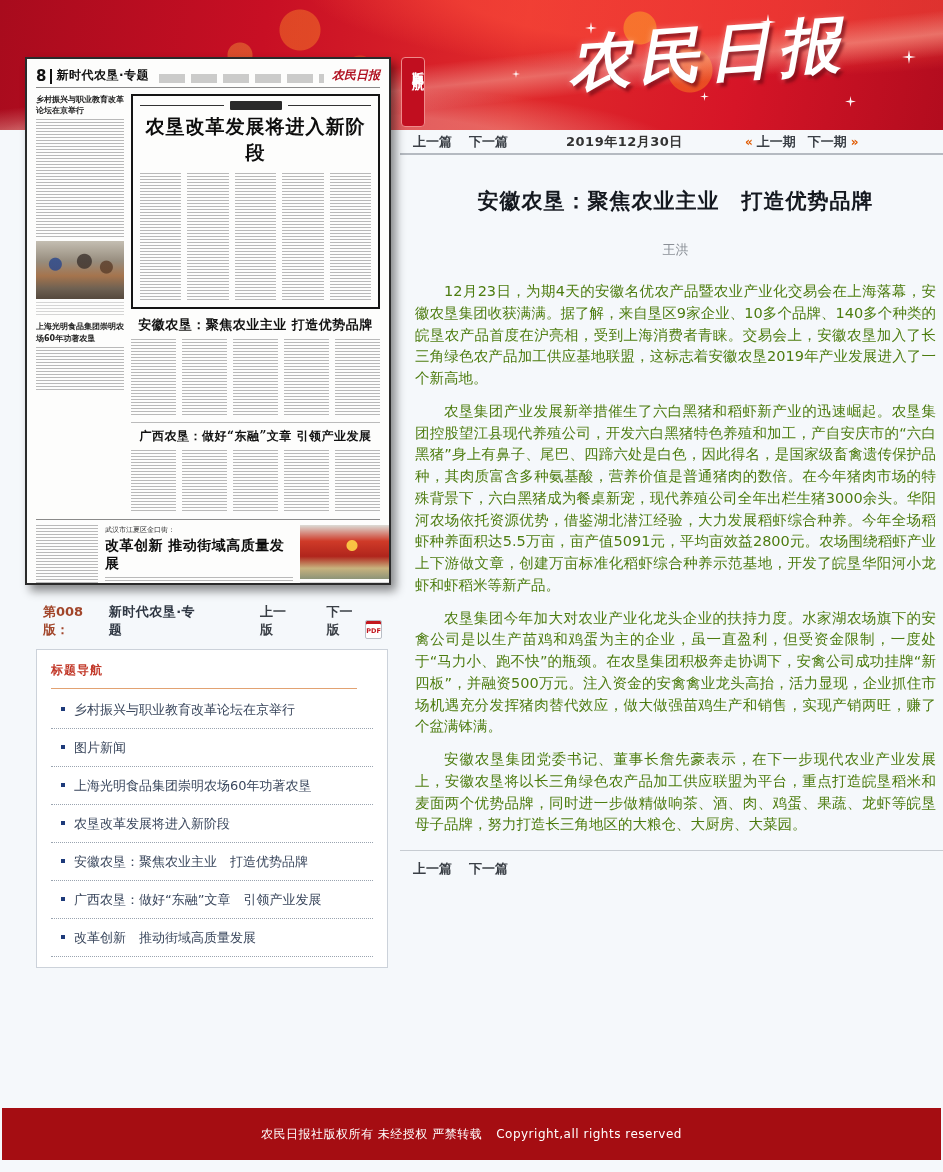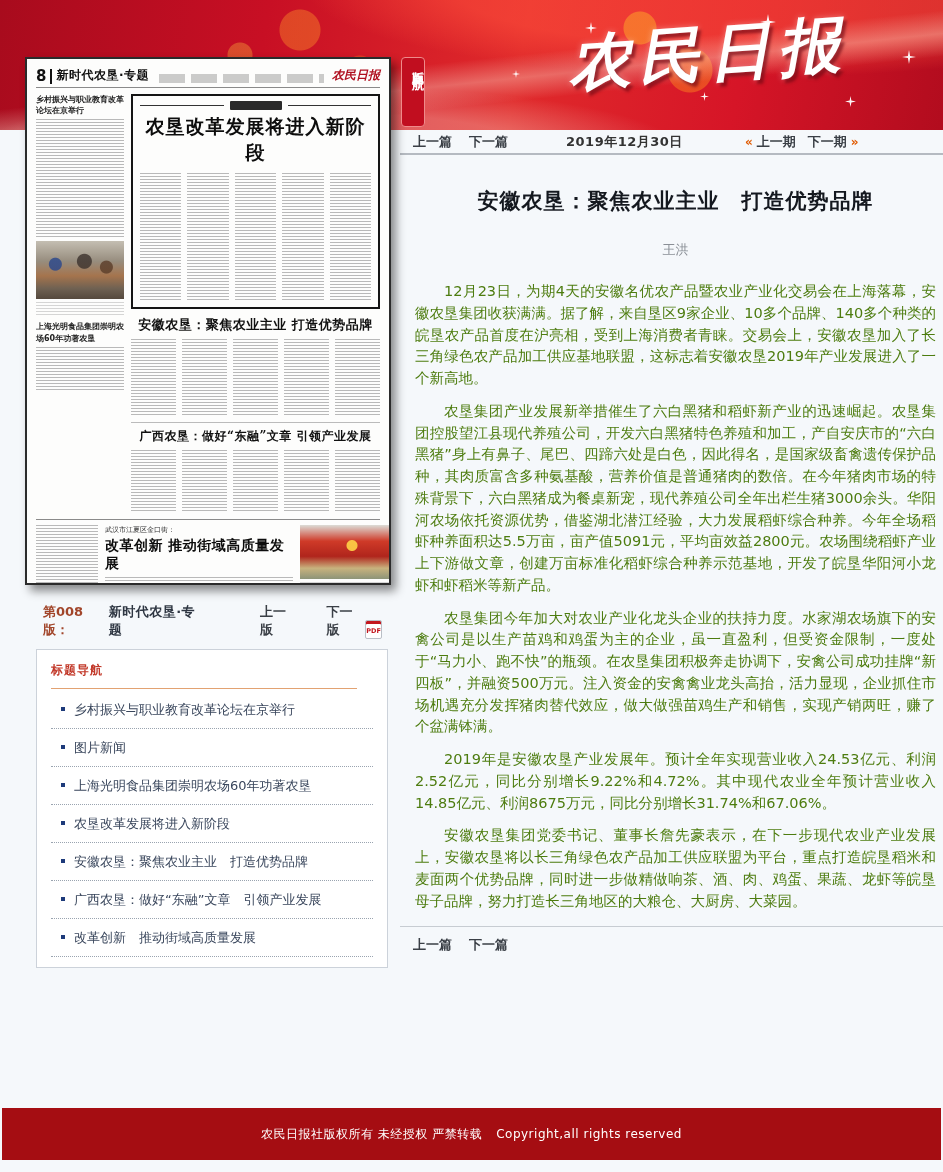--- a/index.html
+++ b/index.html
@@ -283,21 +283,20 @@
     </div>
     <div class="rc-rule"></div>
 
     <div class="article">
       <div class="a-title">安徽农垦：聚焦农业主业　打造优势品牌</div>
       <div class="a-author">王洪</div>
       <div class="a-body">
         <p>12月23日，为期4天的安徽名优农产品暨农业产业化交易会在上海落幕，安徽农垦集团收获满满。据了解，来自垦区9家企业、10多个品牌、140多个种类的皖垦农产品首度在沪亮相，受到上海消费者青睐。交易会上，安徽农垦加入了长三角绿色农产品加工供应基地联盟，这标志着安徽农垦2019年产业发展进入了一个新高地。</p>
         <p>农垦集团产业发展新举措催生了六白黑猪和稻虾新产业的迅速崛起。农垦集团控股望江县现代养殖公司，开发六白黑猪特色养殖和加工，产自安庆市的“六白黑猪”身上有鼻子、尾巴、四蹄六处是白色，因此得名，是国家级畜禽遗传保护品种，其肉质富含多种氨基酸，营养价值是普通猪肉的数倍。在今年猪肉市场的特殊背景下，六白黑猪成为餐桌新宠，现代养殖公司全年出栏生猪3000余头。华阳河农场依托资源优势，借鉴湖北潜江经验，大力发展稻虾综合种养。今年全场稻虾种养面积达5.5万亩，亩产值5091元，平均亩效益2800元。农场围绕稻虾产业上下游做文章，创建万亩标准化稻虾综合种养示范基地，开发了皖垦华阳河小龙虾和虾稻米等新产品。</p>
         <p>农垦集团今年加大对农业产业化龙头企业的扶持力度。水家湖农场旗下的安禽公司是以生产苗鸡和鸡蛋为主的企业，虽一直盈利，但受资金限制，一度处于“马力小、跑不快”的瓶颈。在农垦集团积极奔走协调下，安禽公司成功挂牌“新四板”，并融资500万元。注入资金的安禽禽业龙头高抬，活力显现，企业抓住市场机遇充分发挥猪肉替代效应，做大做强苗鸡生产和销售，实现产销两旺，赚了个盆满钵满。</p>
-        <p>2019年是安徽农垦产业发展年。预计全年实现营业收入24.53亿元、利润2.52亿元，同比分别增长9.22%和4.72%。其中现代农业全年预计营业收入14.85亿元、利润8675万元，同比分别增长31.74%和67.06%。</p>
         <p>安徽农垦集团党委书记、董事长詹先豪表示，在下一步现代农业产业发展上，安徽农垦将以长三角绿色农产品加工供应联盟为平台，重点打造皖垦稻米和麦面两个优势品牌，同时进一步做精做响茶、酒、肉、鸡蛋、果蔬、龙虾等皖垦母子品牌，努力打造长三角地区的大粮仓、大厨房、大菜园。</p>
       </div>
     </div>
 
     <div class="rc-bottom-rule"></div>
     <div class="rc-bottom-nav">
       <span class="lnk">上一篇</span>
       <span class="lnk">下一篇</span>
     </div>
   </div>

